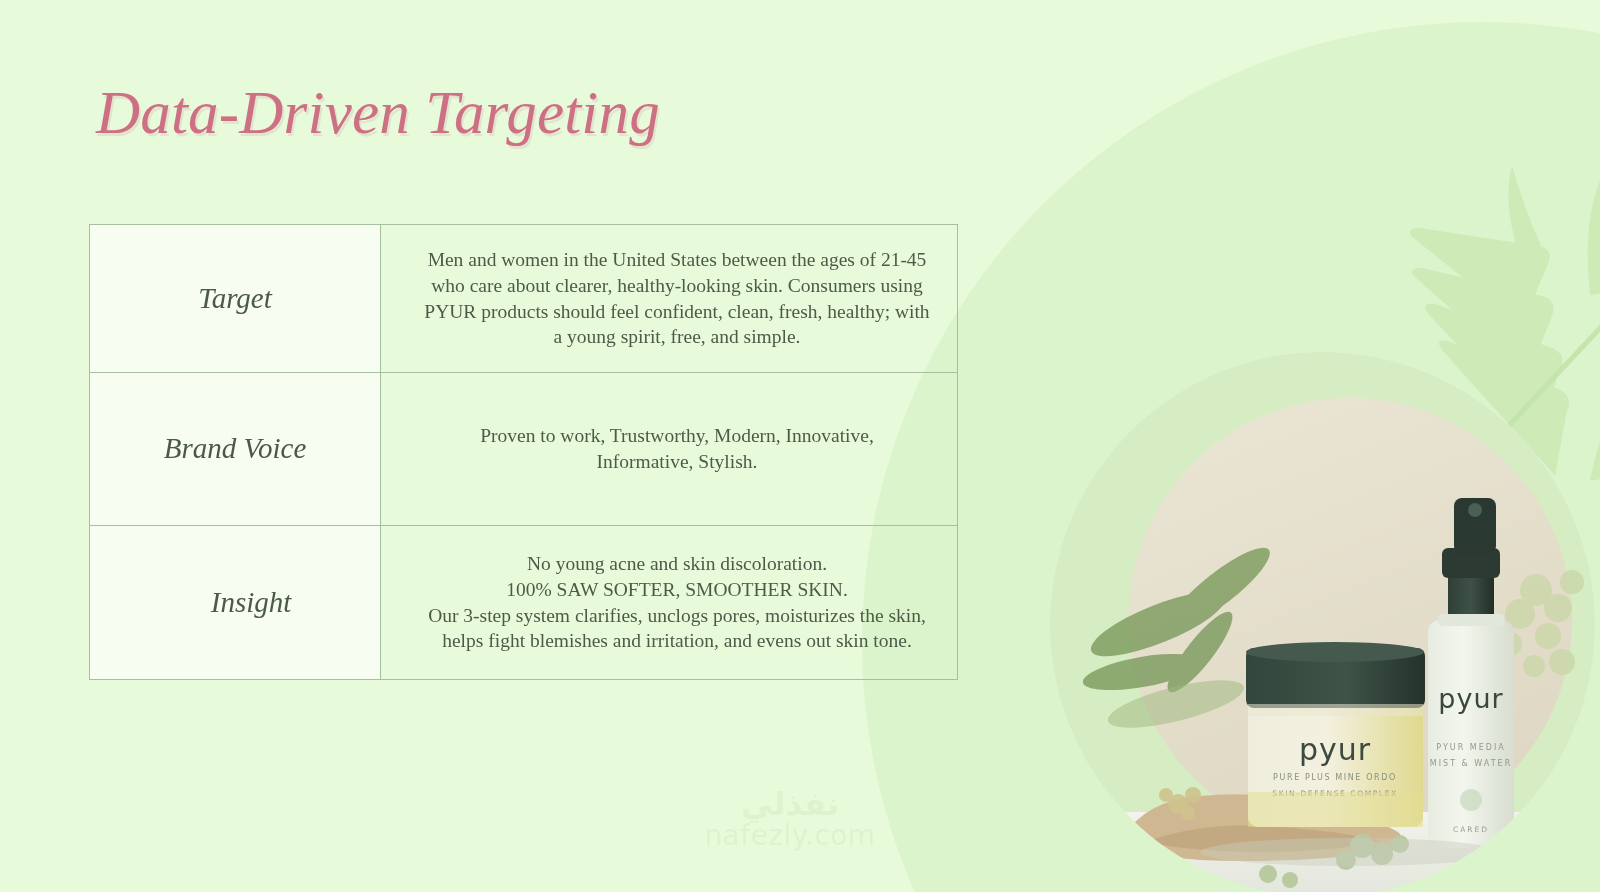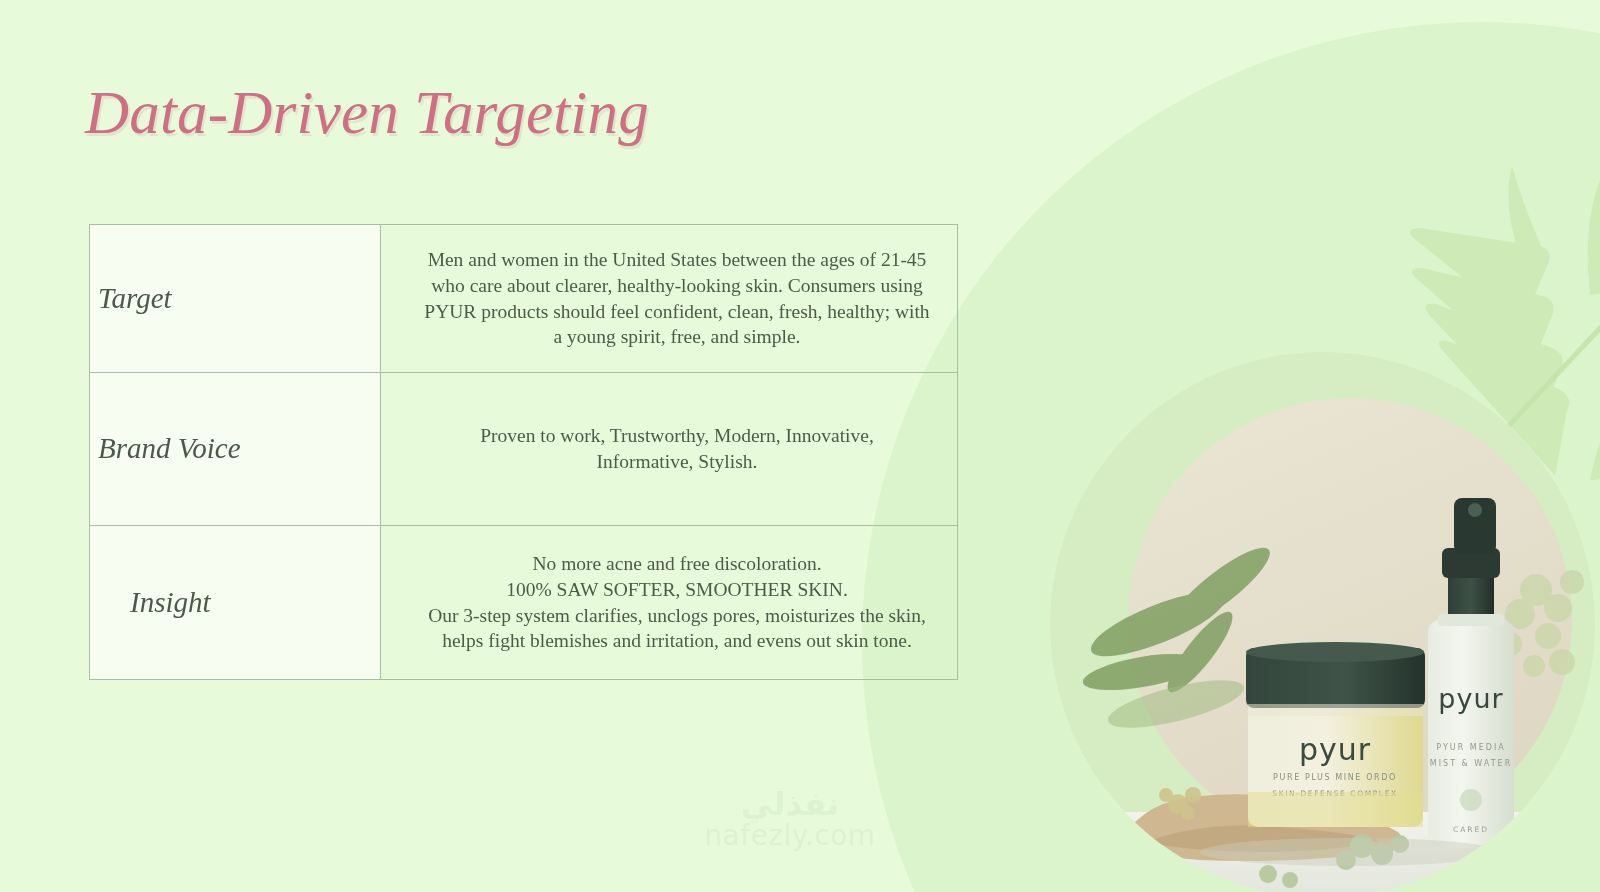--- a/index.html
+++ b/index.html
@@ -33,21 +33,21 @@
     top: 80px;
     width: 430px;
     height: 400px;
     pointer-events: none;
   }
   .leaf-layer svg { display:block; width:100%; height:100%; }
 
   
   .title {
     position: absolute;
-    left: 85px;
+    left: 96px;
     top: 78px;
     font-size: 61px;
     font-style: italic;
     letter-spacing: .2px;
     color: #ce7083;
     text-shadow: 2px 3px 0 rgba(205,150,160,.22);
     white-space: nowrap;
   }
 
   
@@ -61,21 +61,21 @@
     table-layout: fixed;
   }
   .table td {
     border: 1px solid #a6bfa0;
     vertical-align: middle;
     padding: 6px 8px;
   }
   .table td.label-cell {
     width: 274px;
     background: #f7fdf1;
-    text-align: left;
+    text-align: center;
     font-style: italic;
     font-size: 29px;
     color: #4a5a46;
     line-height: 1.3;
   }
   .table td.body-cell {
     background: transparent;
     text-align: center;
     font-size: 19.5px;
     color: #4d5a48;
@@ -169,21 +169,21 @@
       <tr class="row-voice">
         <td class="label-cell">Brand Voice</td>
         <td class="body-cell">
           <span class="ln">Proven to work, Trustworthy, Modern, Innovative,</span>
           <span class="ln">Informative, Stylish.</span>
         </td>
       </tr>
       <tr class="row-insight">
         <td class="label-cell">Insight</td>
         <td class="body-cell">
-          <span class="ln">No more acne and free discoloration.</span>
+          <span class="ln">No young acne and skin discoloration.</span>
           <span class="ln">100% SAW SOFTER, SMOOTHER SKIN.</span>
           <span class="ln">Our 3-step system clarifies, unclogs pores, moisturizes the skin,</span>
           <span class="ln">helps fight blemishes and irritation, and evens out skin tone.</span>
         </td>
       </tr>
     </tbody>
   </table>
 
   <div class="photo">
     <svg viewBox="0 0 545 545" xmlns="http://www.w3.org/2000/svg">

